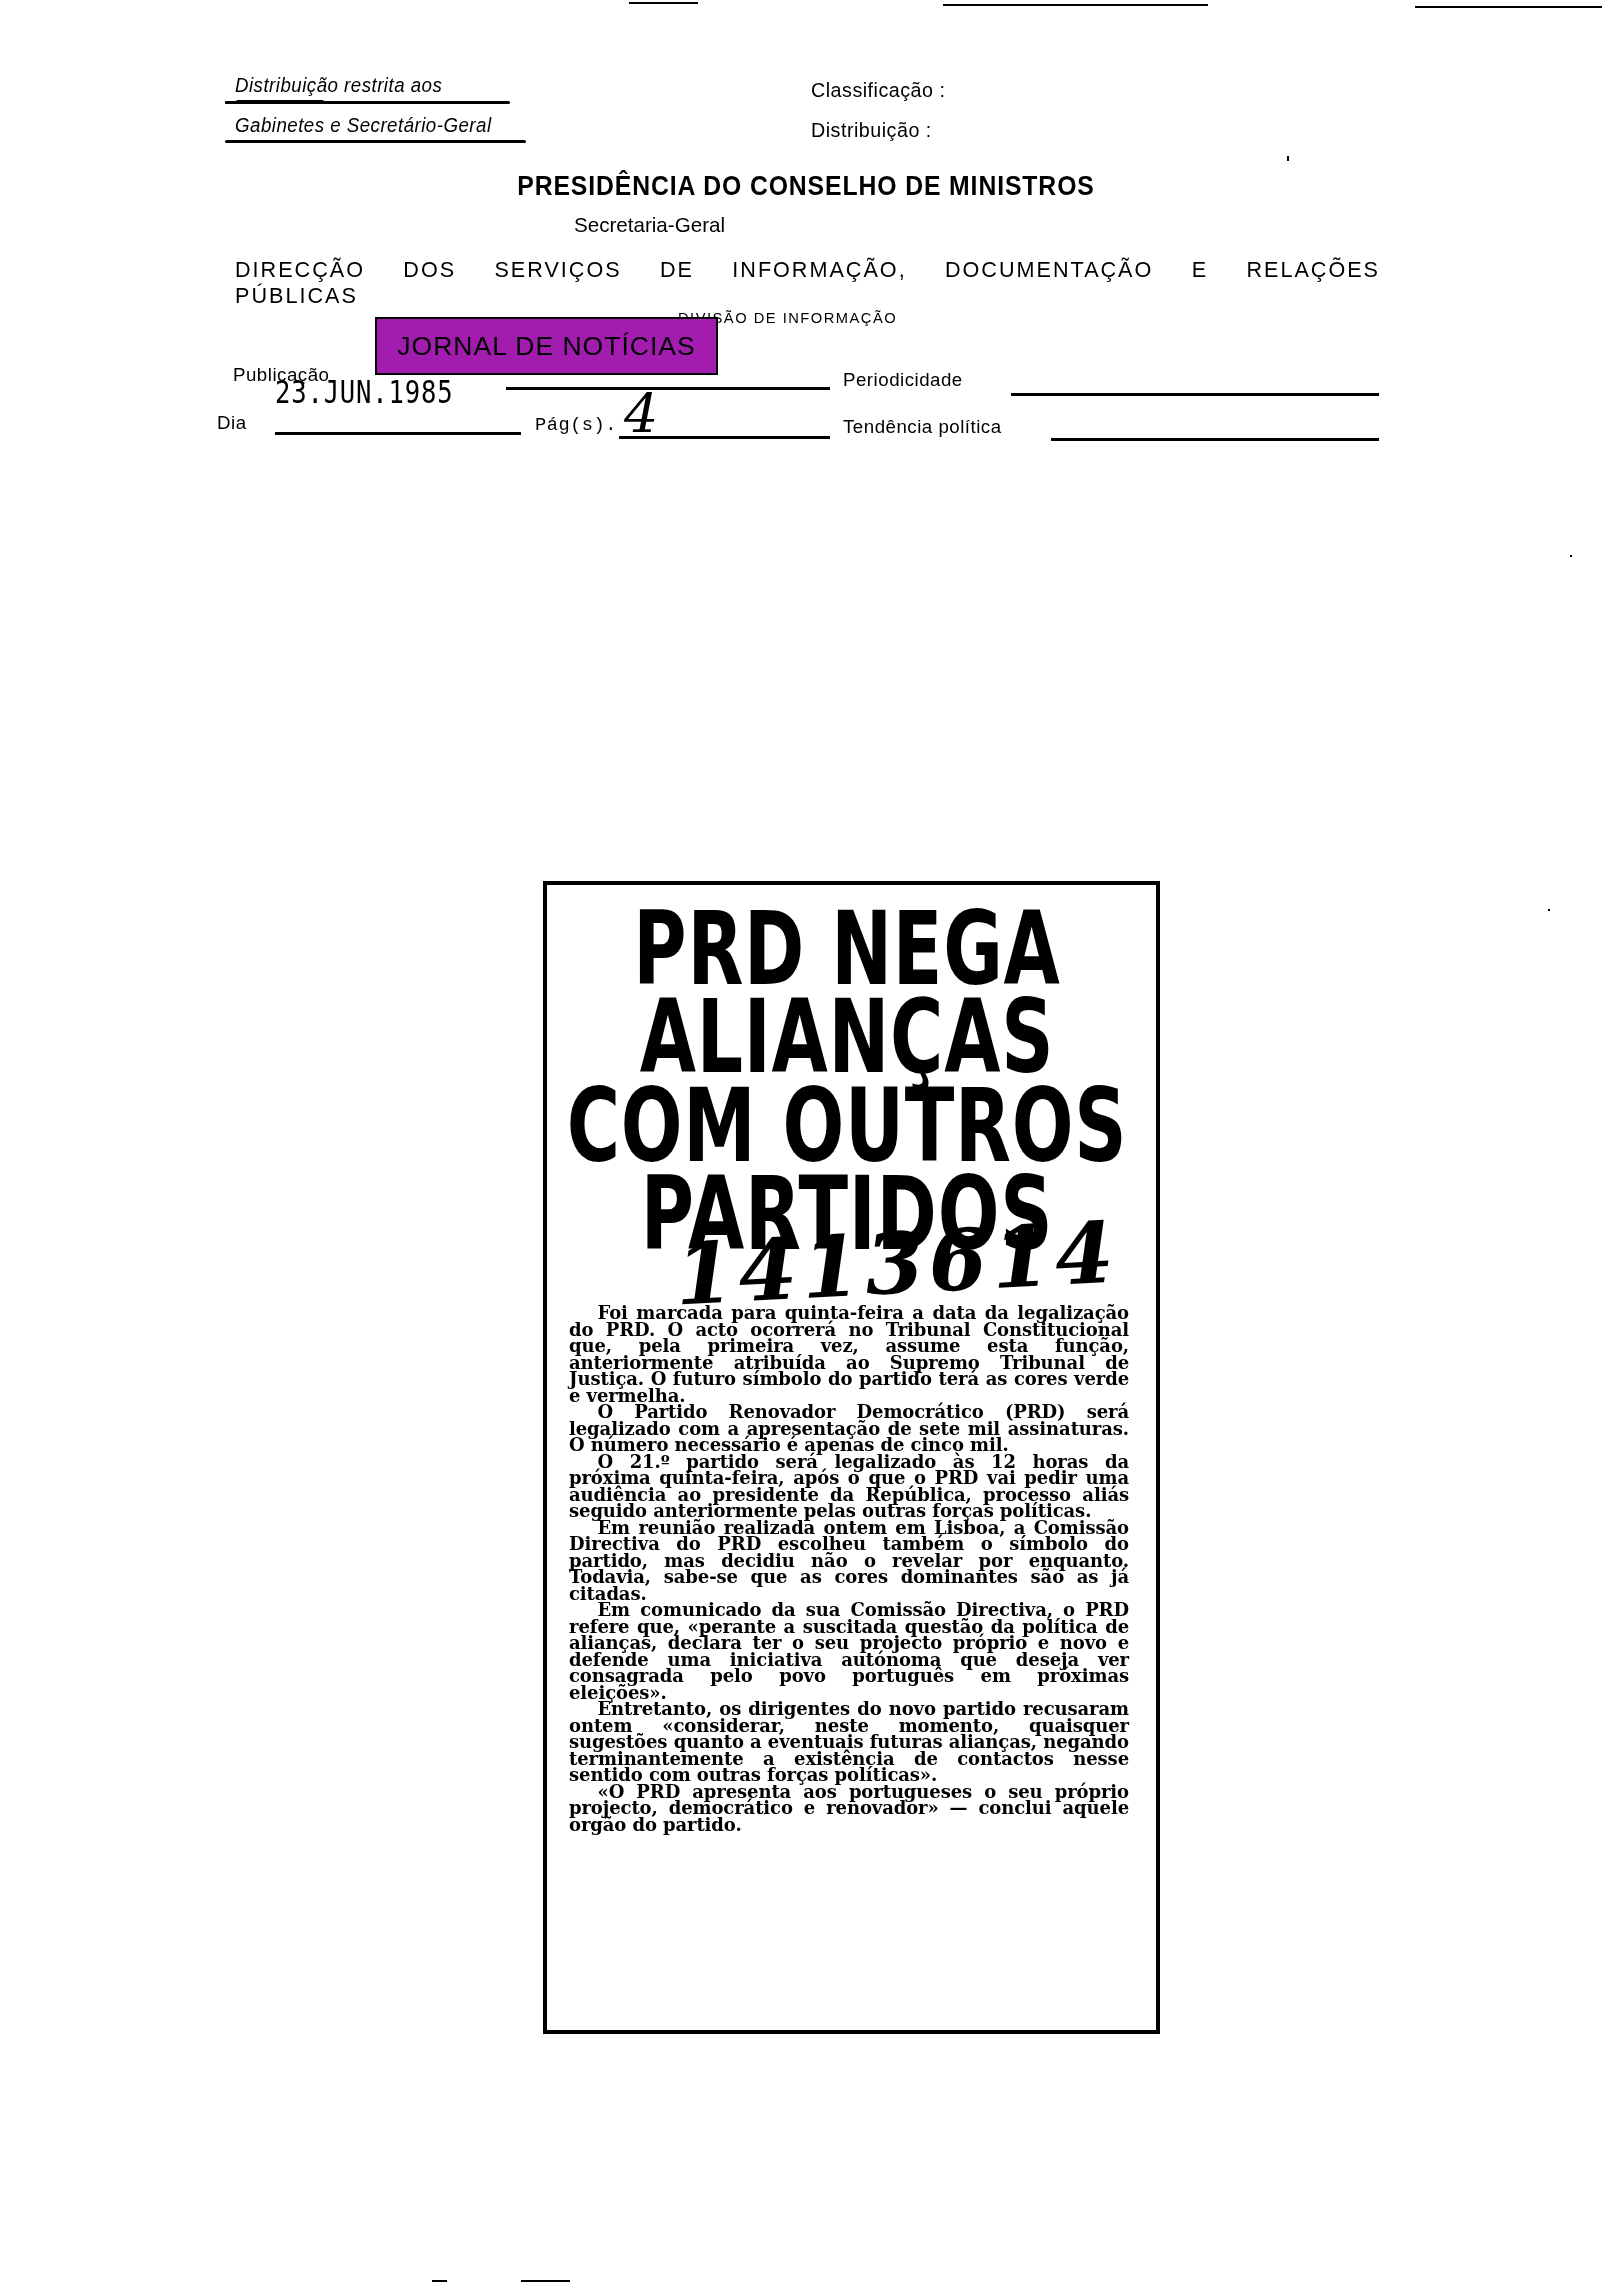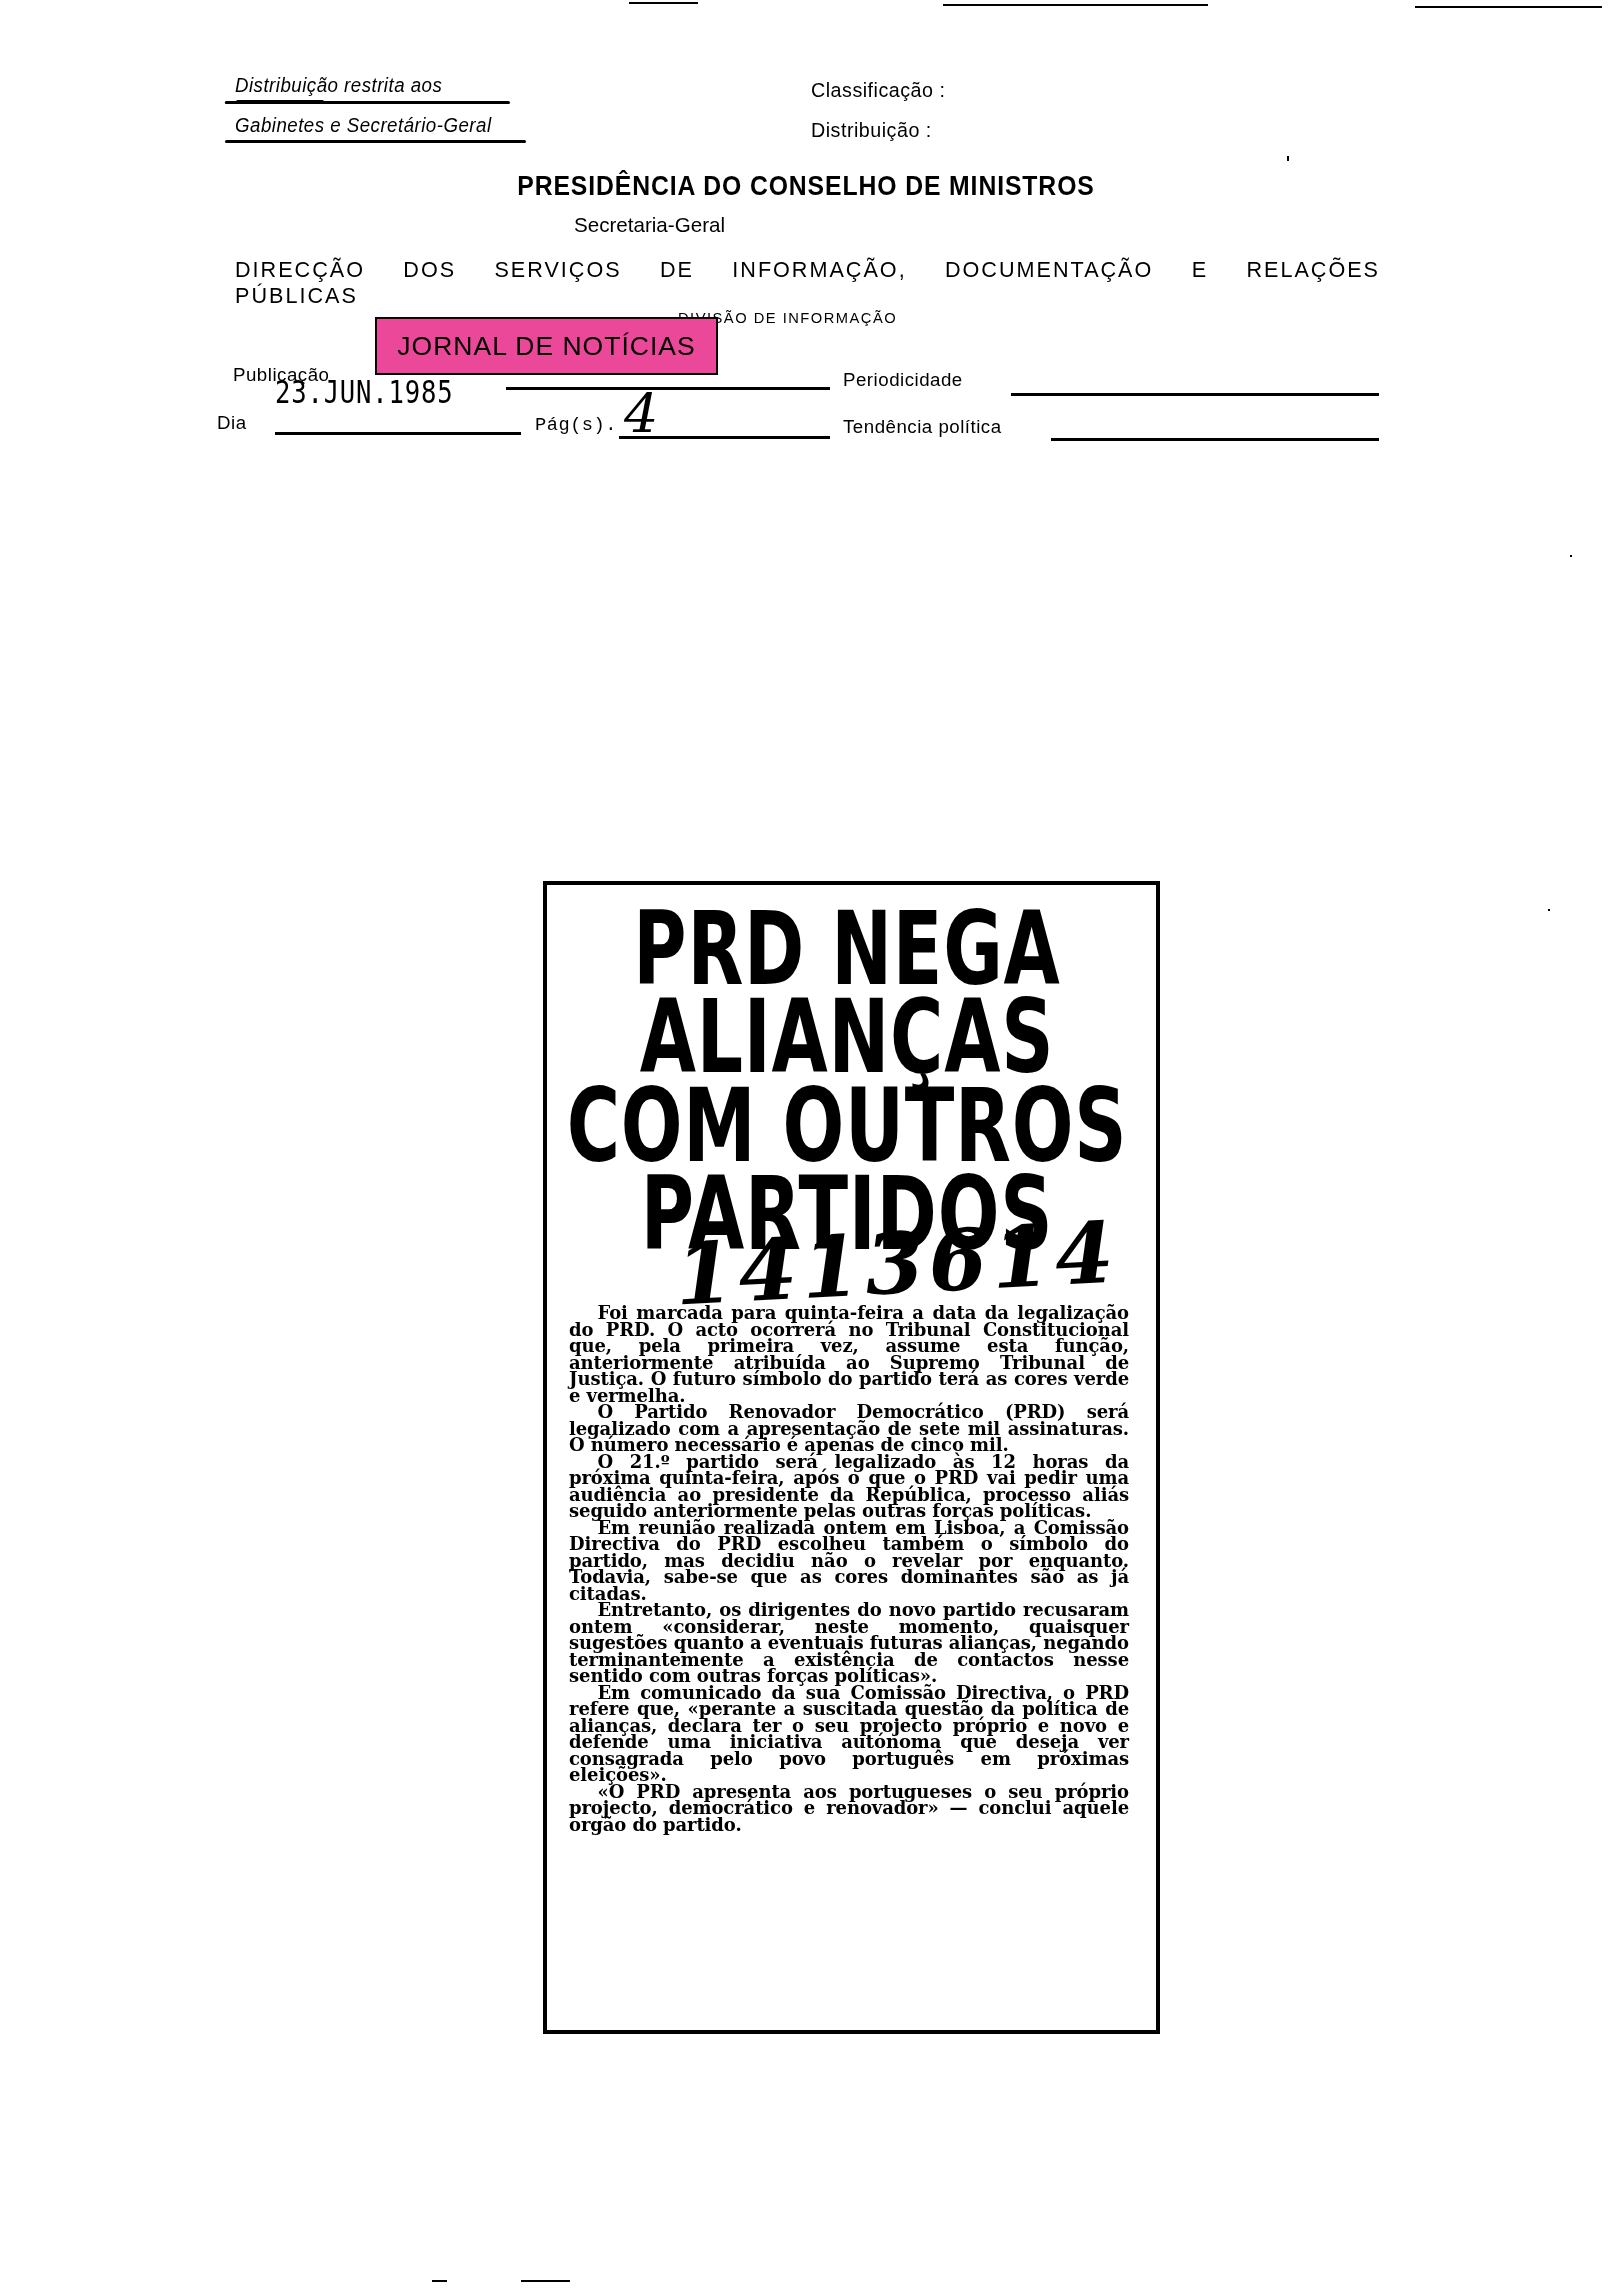--- a/index.html
+++ b/index.html
@@ -7,21 +7,21 @@
   .abs { position:absolute; }
   .note { font-style:italic; font-size:19.7px; letter-spacing:0.5px; transform:scaleX(0.95); transform-origin:left; }
   .uline { position:absolute; height:3.4px; background:#000; border-radius:1.5px; }
   .meta { font-size:19.7px; letter-spacing:0.5px; }
   .title { font-weight:bold; font-size:27.5px; letter-spacing:1px; transform:scaleX(0.9); transform-origin:center; }
   .sub { font-size:20.6px; }
   .dir { font-size:21.6px; letter-spacing:2px; word-spacing:12.8px; }
   .div { font-size:14.7px; letter-spacing:1.5px; }
   .field-label { font-size:18.7px; letter-spacing:0.5px; }
   .field-line { position:absolute; height:2.5px; background:#000; }
-  .stamp { position:absolute; border:2.9px solid #000; font-size:26.5px; letter-spacing:1px; display:flex; align-items:center; justify-content:center; background:#ec4899; }
+  .stamp { position:absolute; border:2.9px solid #000; font-size:26.5px; letter-spacing:1px; display:flex; align-items:center; justify-content:center; background:#a21caf; }
   .date-stamp { font-family:"DejaVu Sans Mono", monospace; font-size:32px; letter-spacing:1px; transform:scaleX(0.8); transform-origin:left; }
   .handwritten { font-family:"DejaVu Serif", serif; font-style:italic; font-size:54px; }
   .clip { position:absolute; border:4.4px solid #000; background:#fff; }
   .headline { position:absolute; font-family:"DejaVu Sans", sans-serif; font-weight:bold; font-size:101px; line-height:88px; letter-spacing:1px; text-align:center; transform:scaleX(0.72); transform-origin:center; width:884px; left:-142px; }
   .article { position:absolute; font-family:"DejaVu Serif", serif; font-weight:bold; font-size:18px; line-height:16.5px; text-align:justify; letter-spacing:-0.1px; }
   .article p { margin:0; text-indent:28.5px; }
   .scribble { position:absolute; font-family:"DejaVu Serif", serif; font-style:italic; font-weight:bold; font-size:84px; color:#000; letter-spacing:4.9px; transform:rotate(-3deg); }
   .speck { position:absolute; background:#000; }
 </style>
 </head>
@@ -83,21 +83,21 @@
     <div class="headline" style="top:265px;">PARTIDOS</div>
   </div>
 
   <div class="scribble" style="left:128px;top:329px;">1413614</div>
 
   <div class="article" style="left:22px;top:379px;width:560px;margin-top:41px;">
     <p>Foi marcada para quinta-feira a data da legalização do PRD. O acto ocorrerá no Tribunal Constitucional que, pela primeira vez, assume esta função, anteriormente atribuída ao Supremo Tribunal de Justiça. O futuro símbolo do partido terá as cores verde e vermelha.</p>
     <p>O Partido Renovador Democrático (PRD) será legalizado com a apresentação de sete mil assinaturas. O número necessário é apenas de cinco mil.</p>
     <p>O 21.º partido será legalizado às 12 horas da próxima quinta-feira, após o que o PRD vai pedir uma audiência ao presidente da República, processo aliás seguido anteriormente pelas outras forças políticas.</p>
     <p>Em reunião realizada ontem em Lisboa, a Comissão Directiva do PRD escolheu também o símbolo do partido, mas decidiu não o revelar por enquanto. Todavia, sabe-se que as cores dominantes são as já citadas.</p>
+    <p>Em comunicado da sua Comissão Directiva, o PRD refere que, «perante a suscitada questão da política de alianças, declara ter o seu projecto próprio e novo e defende uma iniciativa autónoma que deseja ver consagrada pelo povo português em próximas eleições».</p>
     <p>Entretanto, os dirigentes do novo partido recusaram ontem «considerar, neste momento, quaisquer sugestões quanto a eventuais futuras alianças, negando terminantemente a existência de contactos nesse sentido com outras forças políticas».</p>
-    <p>Em comunicado da sua Comissão Directiva, o PRD refere que, «perante a suscitada questão da política de alianças, declara ter o seu projecto próprio e novo e defende uma iniciativa autónoma que deseja ver consagrada pelo povo português em próximas eleições».</p>
     <p>«O PRD apresenta aos portugueses o seu próprio projecto, democrático e renovador» — conclui aquele orgão do partido.</p>
   </div>
 </div>
 
 <div class="speck" style="left:432px;top:2280px;width:14.7px;height:1.5px;"></div>
 <div class="speck" style="left:521px;top:2280px;width:49px;height:1.5px;"></div>
 
 
 </body></html>

